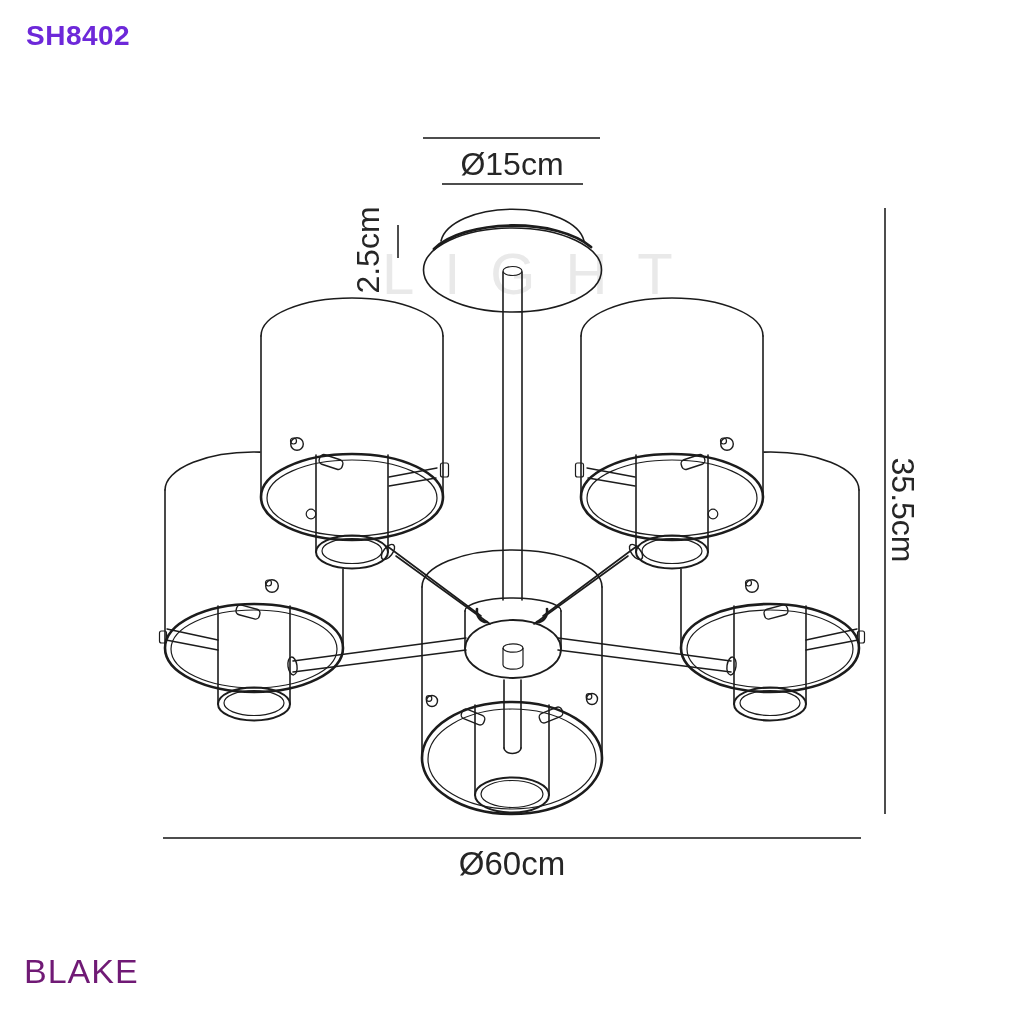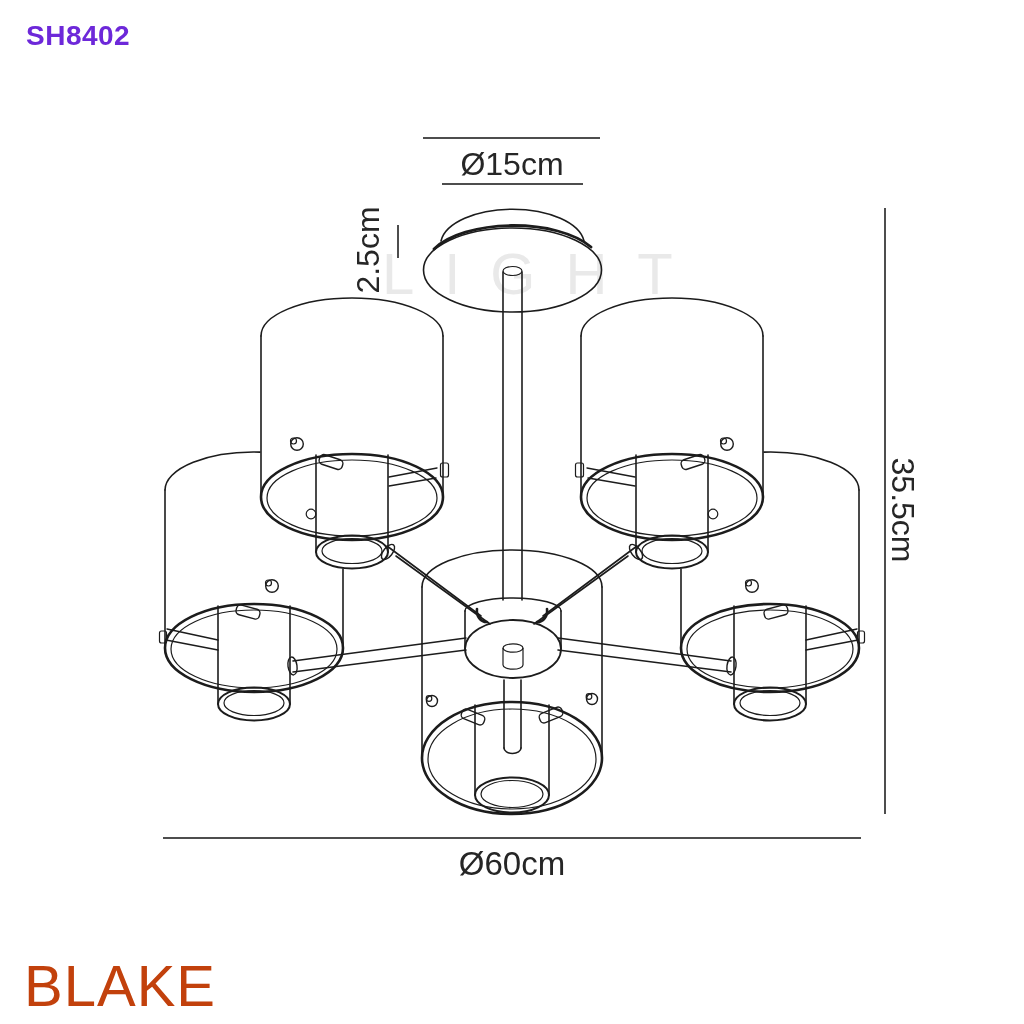--- a/index.html
+++ b/index.html
@@ -2,21 +2,21 @@
 <html><head>
 <meta charset="utf-8">
 <style>
   html,body{margin:0;padding:0;background:#fff;}
   .stage{
     position:relative;width:1024px;height:1024px;background:#fff;overflow:hidden;
     font-family:"Liberation Sans","DejaVu Sans",sans-serif;color:#222;
   }
   .abs{position:absolute;}
   .sku{left:26px;top:20px;font-size:28px;font-weight:700;letter-spacing:0.5px;color:#6d28d9;}
-  .product-name{left:24px;top:952px;font-size:58px;font-weight:400;letter-spacing:1px;color:#c2410c;}
+  .product-name{left:24px;top:952px;font-size:34px;font-weight:400;letter-spacing:1px;color:#701a75;}
   .watermark{
     left:382px;top:240px;font-size:58px;color:#e9e9e9;letter-spacing:30px;
     z-index:0;user-select:none;
   }
   .dim-label{font-size:32px;color:#262626;z-index:2;}
   .dim-center{left:412px;width:200px;text-align:center;}
   .dim-rot{width:110px;height:32px;text-align:center;line-height:32px;}
   .dim-line{background:#4d4d4d;z-index:2;}
   svg.drawing{position:absolute;left:0;top:0;z-index:1;}
   .ln{stroke:#1c1c1c;fill:none;stroke-width:1.6;stroke-linecap:round;}

